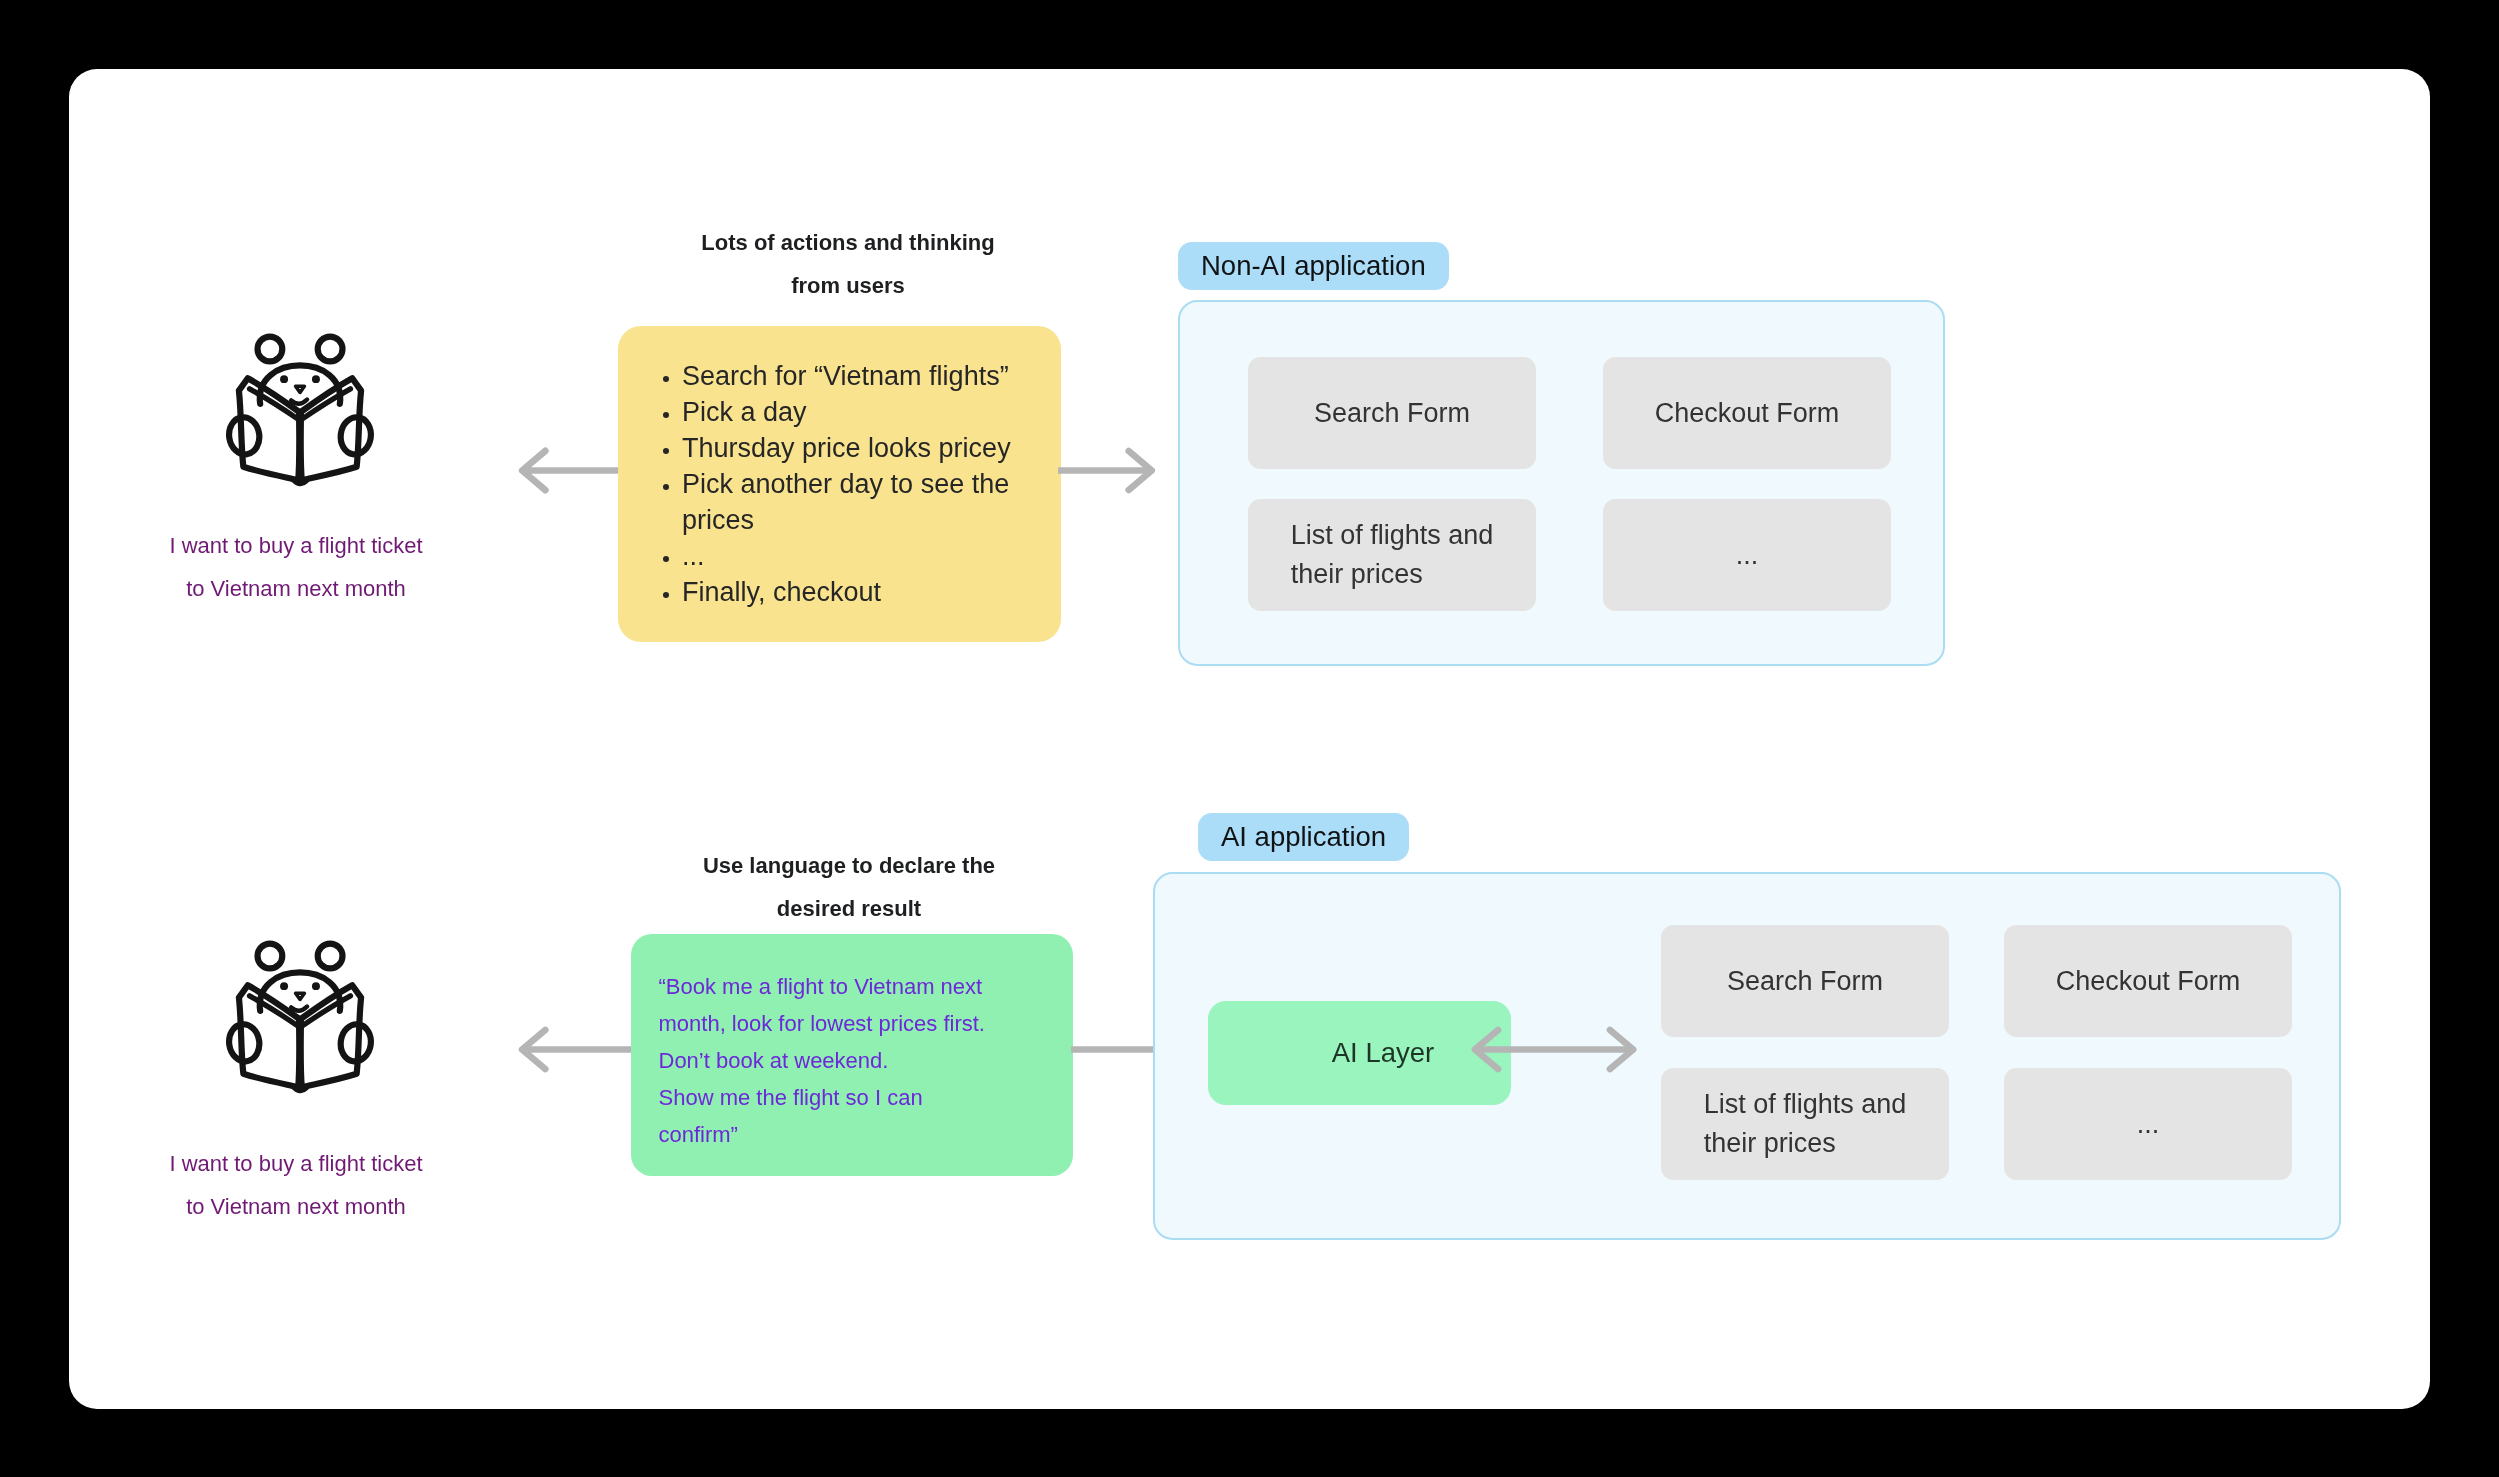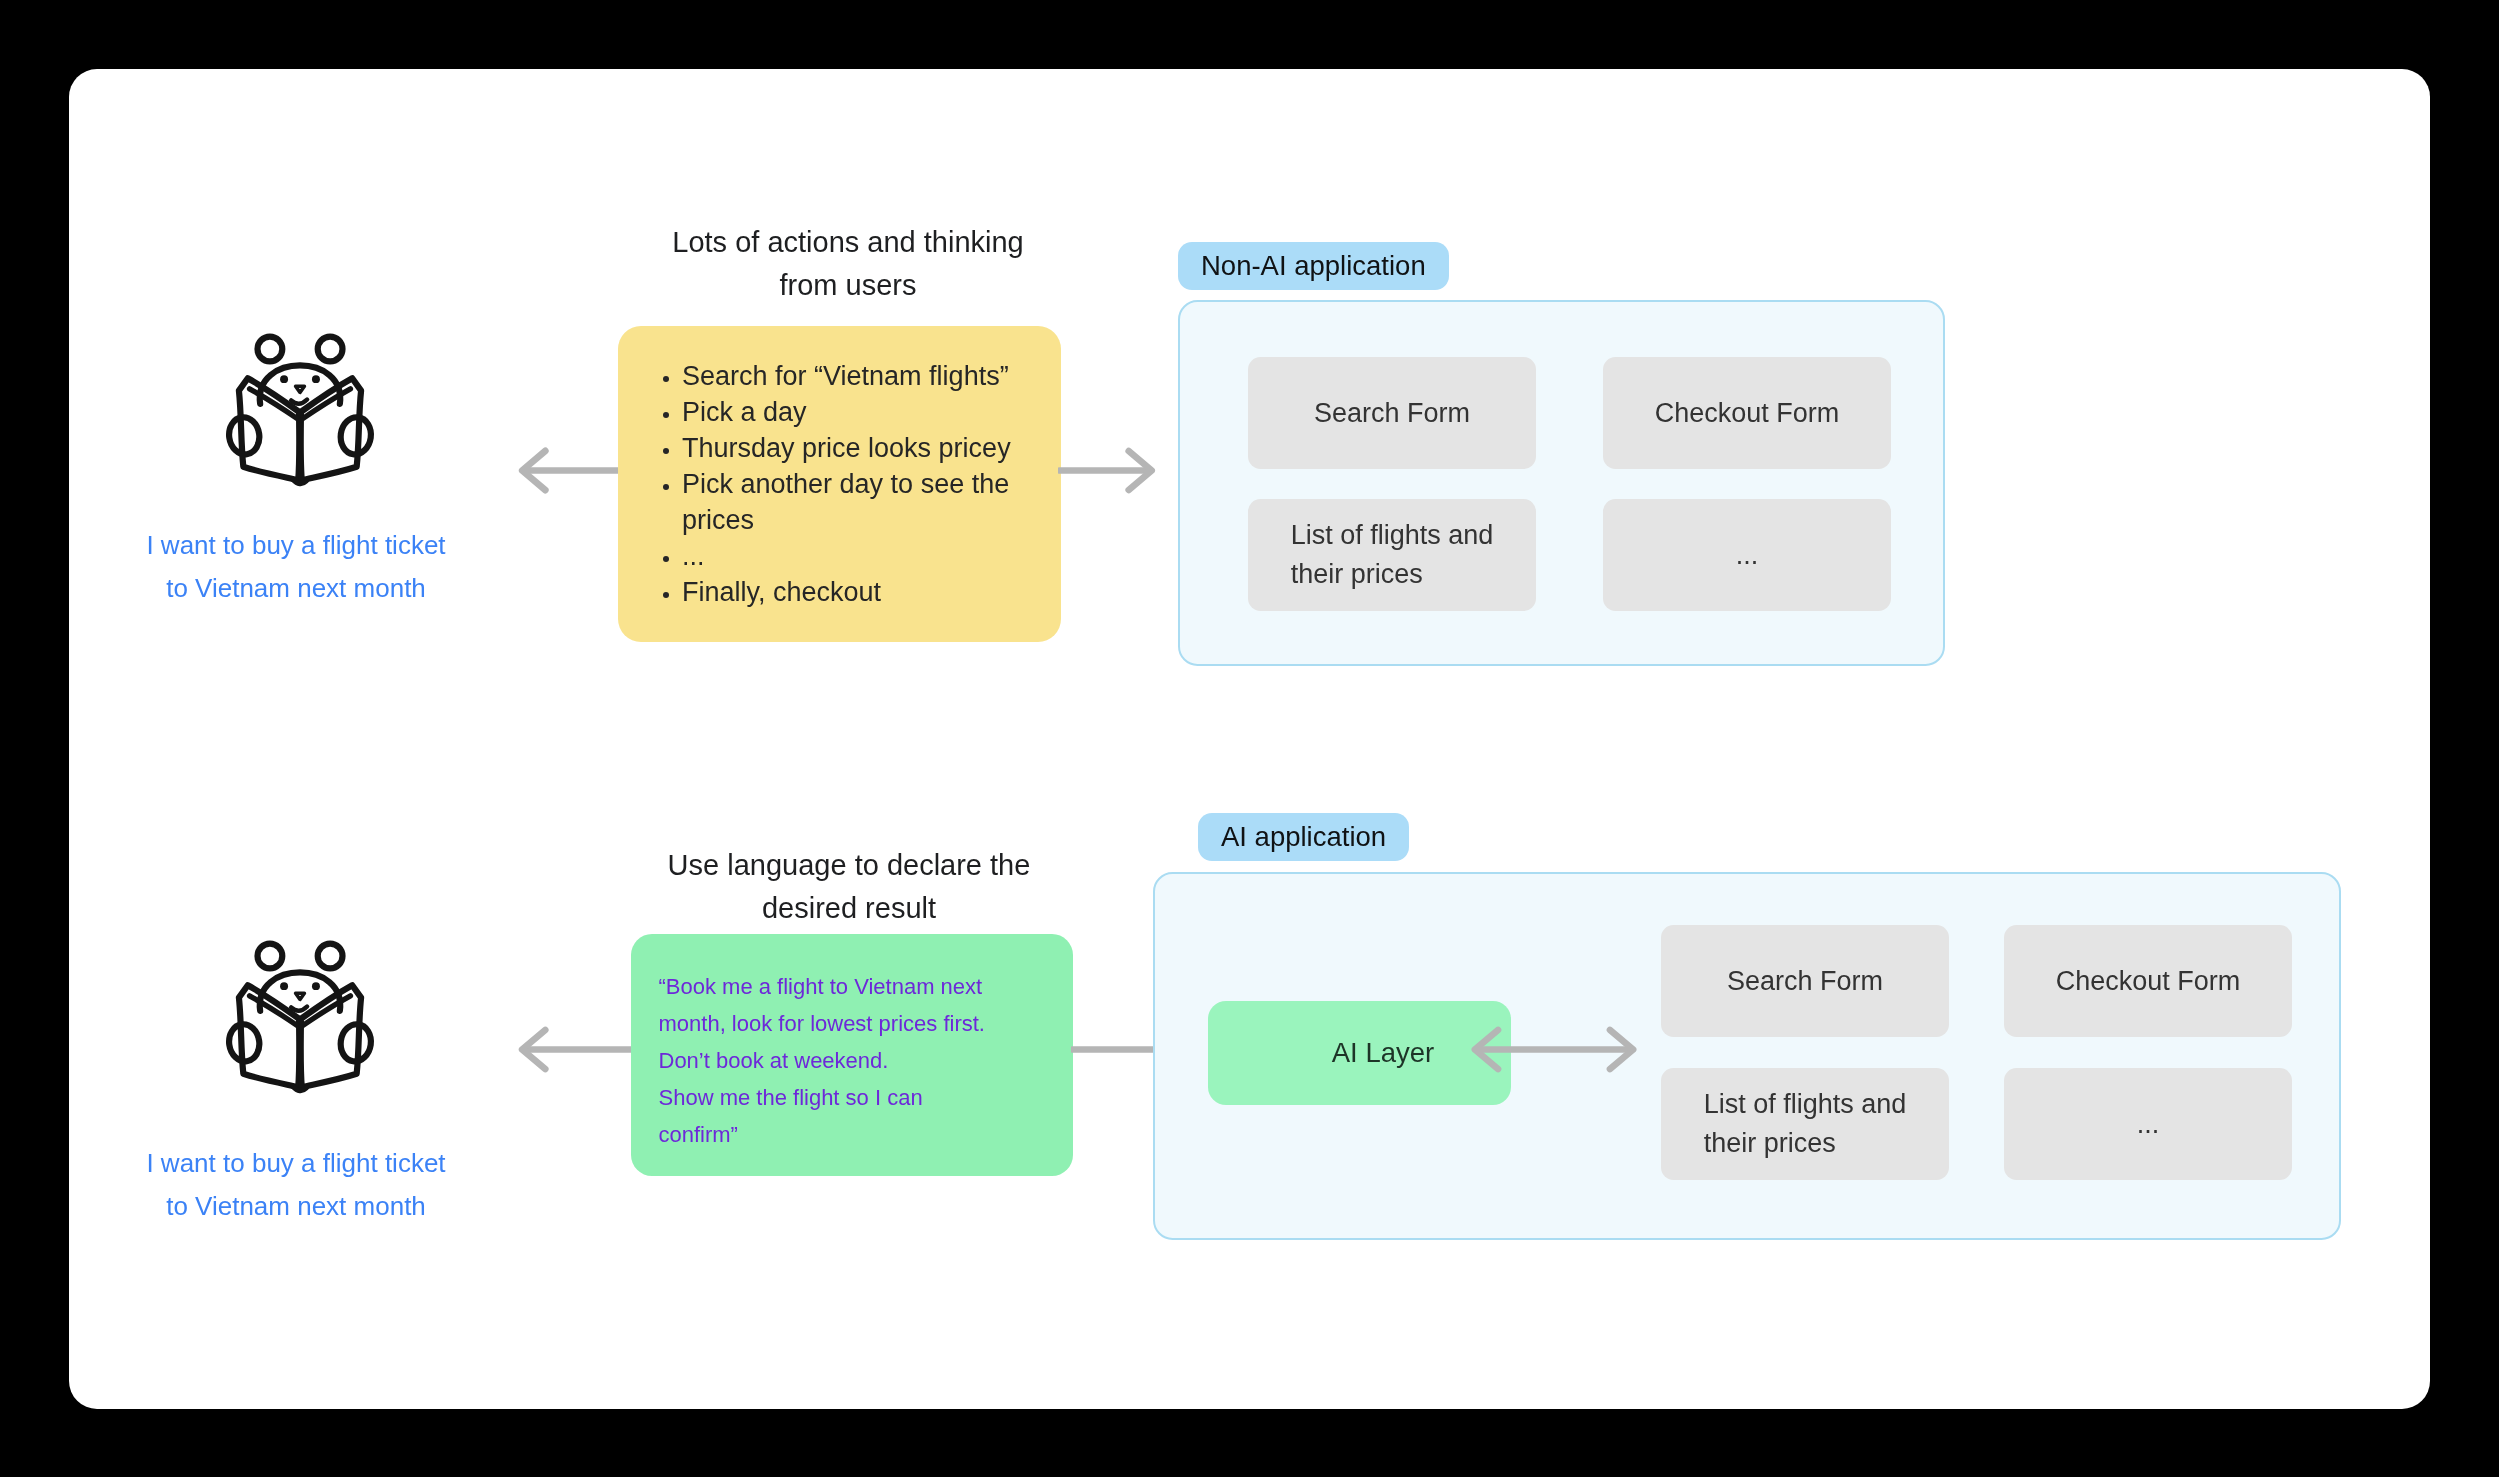--- a/index.html
+++ b/index.html
@@ -12,33 +12,33 @@
   .card{
     position:absolute;left:69px;top:69px;width:2361px;height:1340px;
     background:#ffffff;border-radius:28px;
   }
   .abs{position:absolute;}
   .pre{white-space:pre-line;}
 
   
   .flow-header{
     width:550px;text-align:center;
-    font-size:29px;font-weight:400;line-height:43px;color:#1e1f21;
+    font-size:22px;font-weight:700;line-height:43px;color:#1e1f21;
     white-space:pre-line;
   }
   #header1{left:504px;top:152px;}
   #header2{left:505px;top:763px;margin-top:12px;}
 
   
   .bear{width:186px;height:170px;}
   #bear1{left:138px;top:257px;}
   #bear2{left:138px;top:864px;}
   .caption{
     width:408px;text-align:center;
-    font-size:26px;line-height:43px;color:#3b82f6;white-space:pre-line;
+    font-size:22px;line-height:43px;color:#701a75;white-space:pre-line;
   }
   #caption1{left:23px;top:455px;}
   #caption2{left:23px;top:1073px;}
 
   
   #note{
     left:549px;top:257px;width:443px;height:316px;
     background:#f9e38e;border-radius:23px;box-sizing:border-box;
   }
   #note ul{

